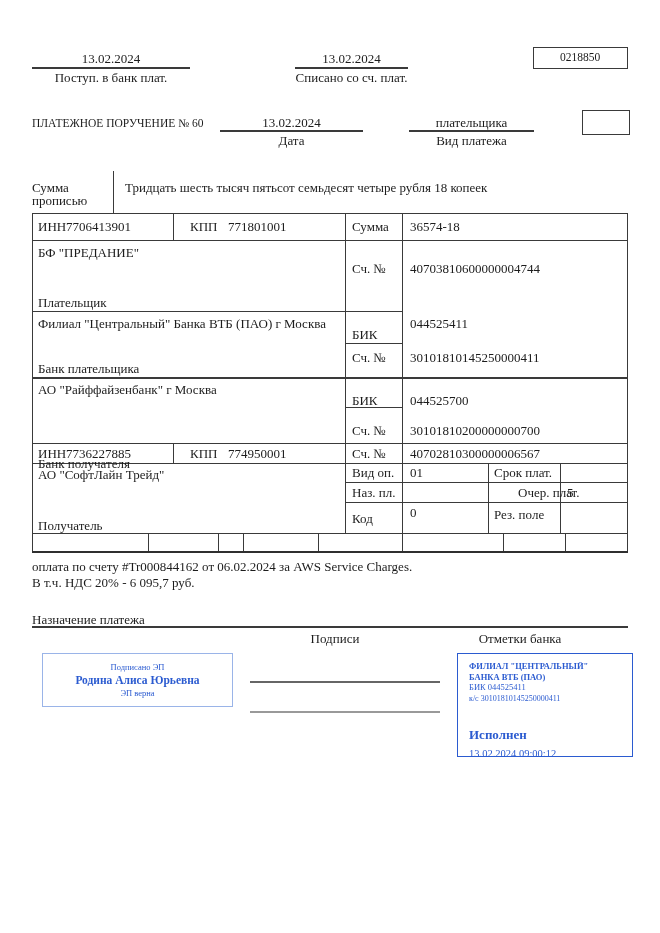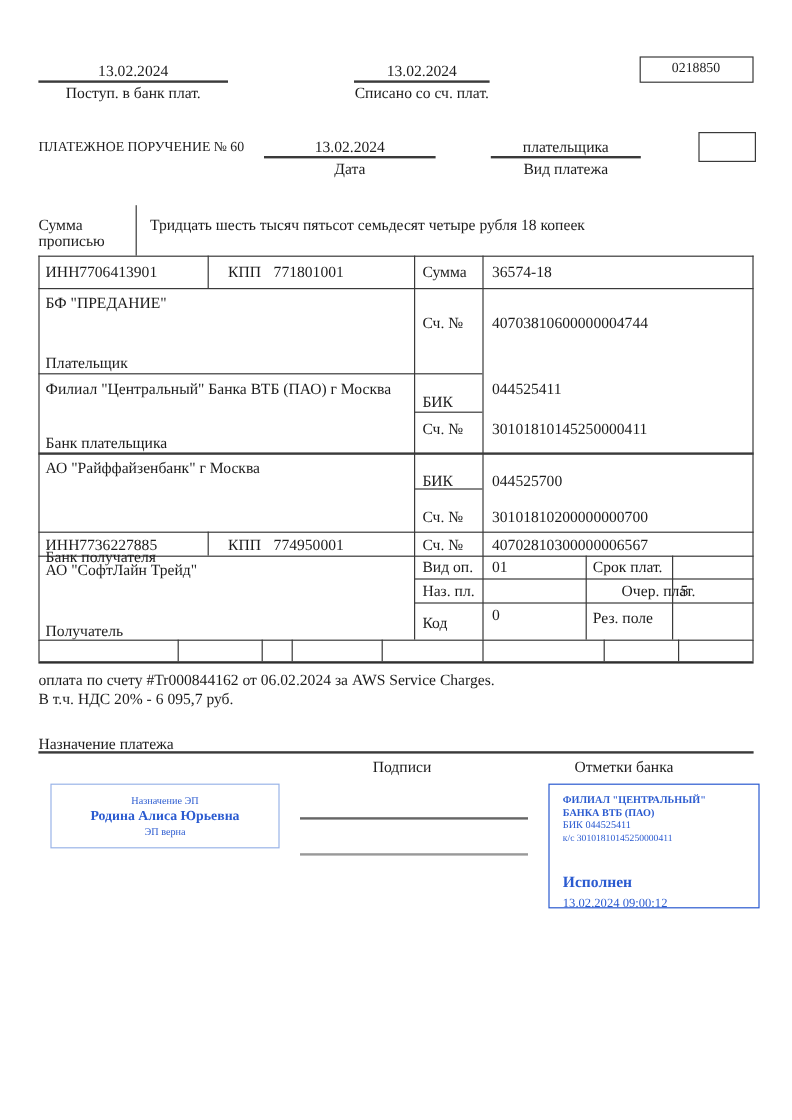--- a/index.html
+++ b/index.html
@@ -145,21 +145,21 @@
 
 <div class="t" style="left:32px;top:560px;text-align:right;">оплата по счету #Tr000844162 от 06.02.2024 за AWS Service Charges.</div>
 <div class="t" style="left:32px;top:576px;">В т.ч. НДС 20% - 6 095,7 руб.</div>
 <div class="t" style="left:32px;top:613px;">Назначение платежа</div>
 <div class="hl med" style="left:32px;top:626px;width:596px;"></div>
 
 <div class="t ctr" style="left:270px;top:632px;width:130px;">Подписи</div>
 <div class="t ctr" style="left:450px;top:632px;width:140px;">Отметки банка</div>
 
 <div class="stamp-left">
-  <div class="s1">Назначение ЭП</div>
+  <div class="s1">Подписано ЭП</div>
   <div class="s2">Родина Алиса Юрьевна</div>
   <div class="s1">ЭП верна</div>
 </div>
 
 <div class="sigline" style="top:681px;background:#666;"></div>
 <div class="sigline" style="top:711px;background:#999;"></div>
 
 <div class="stamp-right">
   <div class="b1">ФИЛИАЛ "ЦЕНТРАЛЬНЫЙ" БАНКА ВТБ (ПАО)</div>
   <div class="b2">БИК 044525411</div>

